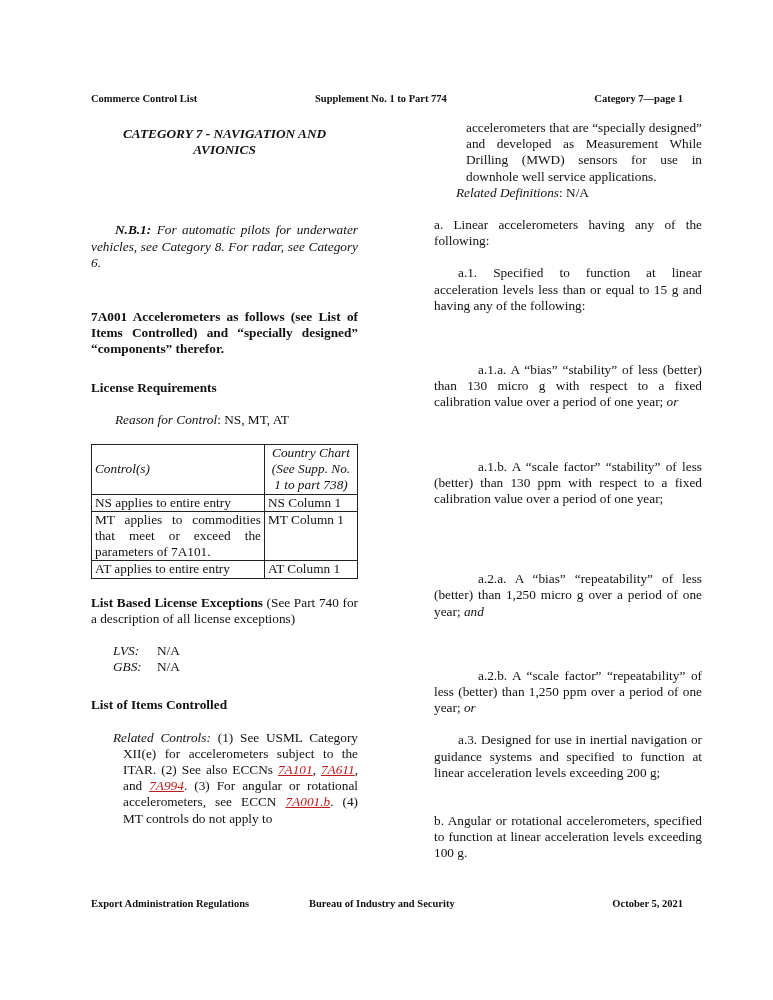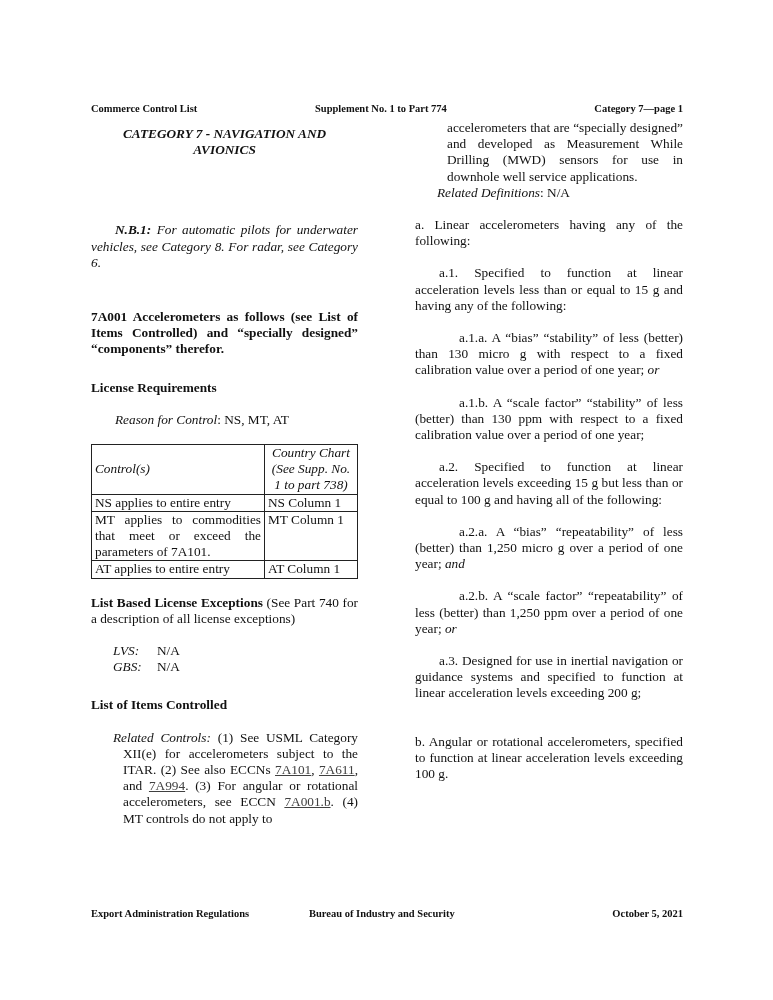--- a/index.html
+++ b/index.html
@@ -6,33 +6,33 @@
     body {
       width: 773px; height: 1000px; position: relative; overflow: hidden;
       font-family: "Liberation Serif", serif; color: #111111;
     }
     .hdr, .ftr {
       position: absolute; left: 91px; width: 592px;
       font-weight: bold; font-size: 10.5px; color: #111;
     }
     .hdr { top: 92px; }
     .ftr { top: 897px; }
-    .hdr span, .ftr span { position: absolute; top: 11px; white-space: nowrap; }
+    .hdr span, .ftr span { position: absolute; top: 1px; white-space: nowrap; }
     .col { position: absolute; top: 120px; font-size: 13.3px; line-height: 16.2px; }
     .col.left { left: 91px; width: 267px; }
-    .col.right { left: 415px; width: 268px; }
+    .col.right { left: 434px; width: 268px; }
     p { margin: 0; text-align: justify; }
     .center { text-align: center; }
     .b { font-weight: bold; margin-top: 6px; }
     .i { font-style: italic; }
     .ind1 { text-indent: 24px; }
-    .ind2 { text-indent: 44px; }
+    .ind2 { text-indent: 44px; margin-top: 32px; }
     .hang { padding-left: 22px; text-indent: -22px; }
     .lpad { padding-left: 22px; }
-    a.lnk { color: #404040; text-decoration: underline; }
+    a.lnk { color: #b91c1c; text-decoration: underline; font-style: italic; }
     table.ctl {
       border-collapse: collapse; width: 267px; margin: 0;
       font-size: 13.3px; line-height: 16.2px;
     }
     table.ctl td { border: 1px solid #222; padding: 0 3px; vertical-align: top; }
     table.ctl td.h { text-align: center; vertical-align: middle; font-style: italic; }
     table.ctl td.c1 { width: 166px; text-align: justify; font-family: Liberation Serif, serif; }
     .sp1 { height: 16px; } .sp2 { height: 32px; }
   </style>
 </head>
@@ -92,21 +92,20 @@
   <p style="padding-left:22px"><span class="i">Related Definitions</span><span>:  N/A</span></p>
   <div class="sp1"></div>
   <p>a.  Linear accelerometers having any of the following:</p>
   <div class="sp1"></div>
   <p class="ind1">a.1.   Specified to function at linear acceleration levels less than or equal to 15 g and having any of the following:</p>
   <div class="sp1"></div>
   <p class="ind2"><span>a.1.a.   A “bias” “stability” of less (better) than 130 micro g with respect to a fixed calibration value over a period of one year; </span><span class="i">or</span></p>
   <div class="sp1"></div>
   <p class="ind2">a.1.b.  A “scale factor” “stability” of less (better) than 130 ppm with respect to a fixed calibration value over a period of one year;</p>
   <div class="sp1"></div>
-  <p class="ind1">a.2. Specified to function at linear acceleration levels exceeding 15 g but less than or equal to 100 g and having all of the following:</p>
   <div class="sp1"></div>
   <p class="ind2"><span>a.2.a.   A “bias” “repeatability” of less (better) than 1,250 micro g over a period of one year; </span><span class="i">and</span></p>
   <div class="sp1"></div>
   <p class="ind2"><span>a.2.b.   A “scale factor” “repeatability” of less (better) than 1,250 ppm over a period of one year; </span><span class="i">or</span></p>
   <div class="sp1"></div>
   <p class="ind1">a.3. Designed for use in inertial navigation or guidance systems and specified to function at linear acceleration levels exceeding 200 g;</p>
   <div class="sp1"></div>
   <div class="sp1"></div>
   <p>b.  Angular or rotational accelerometers, specified to function at linear acceleration levels exceeding 100 g.</p>
 </div>

